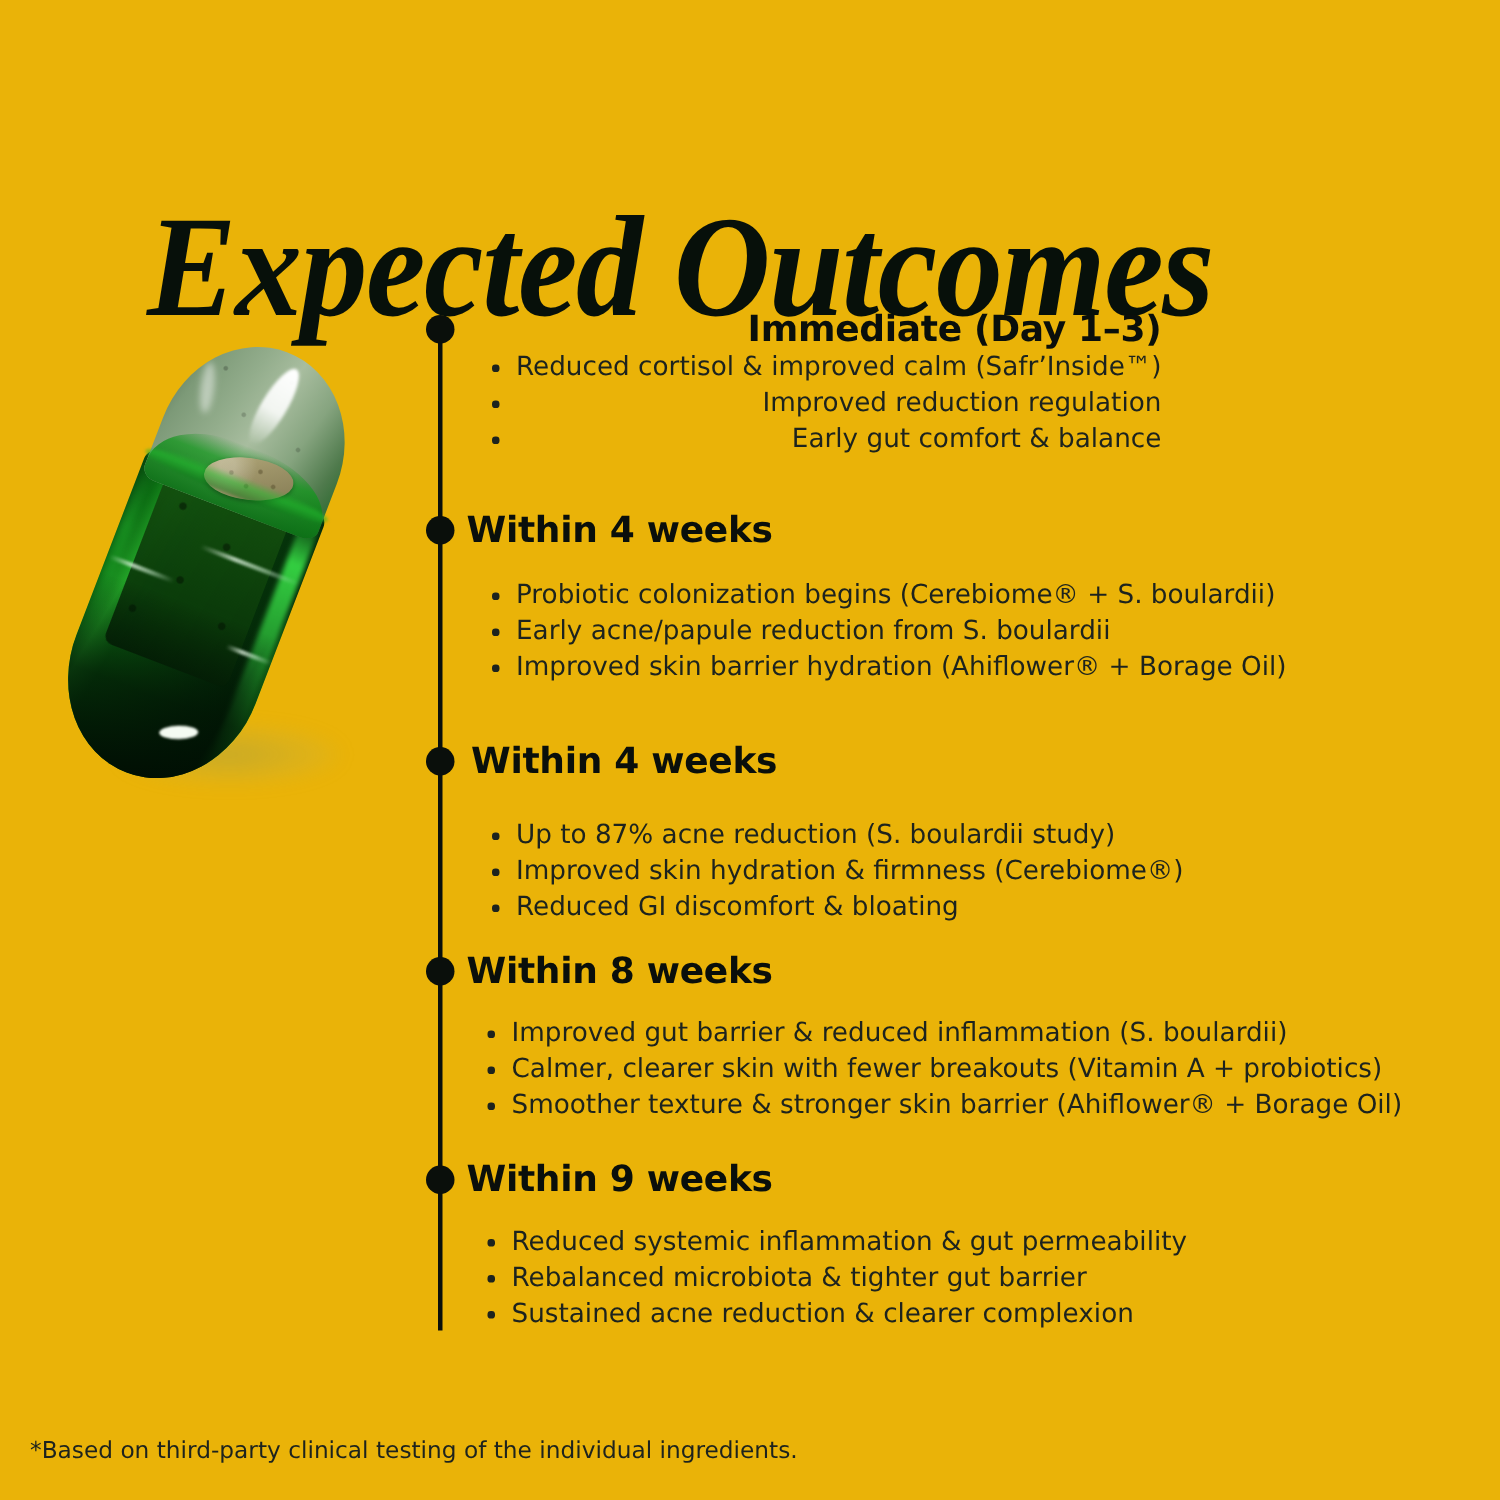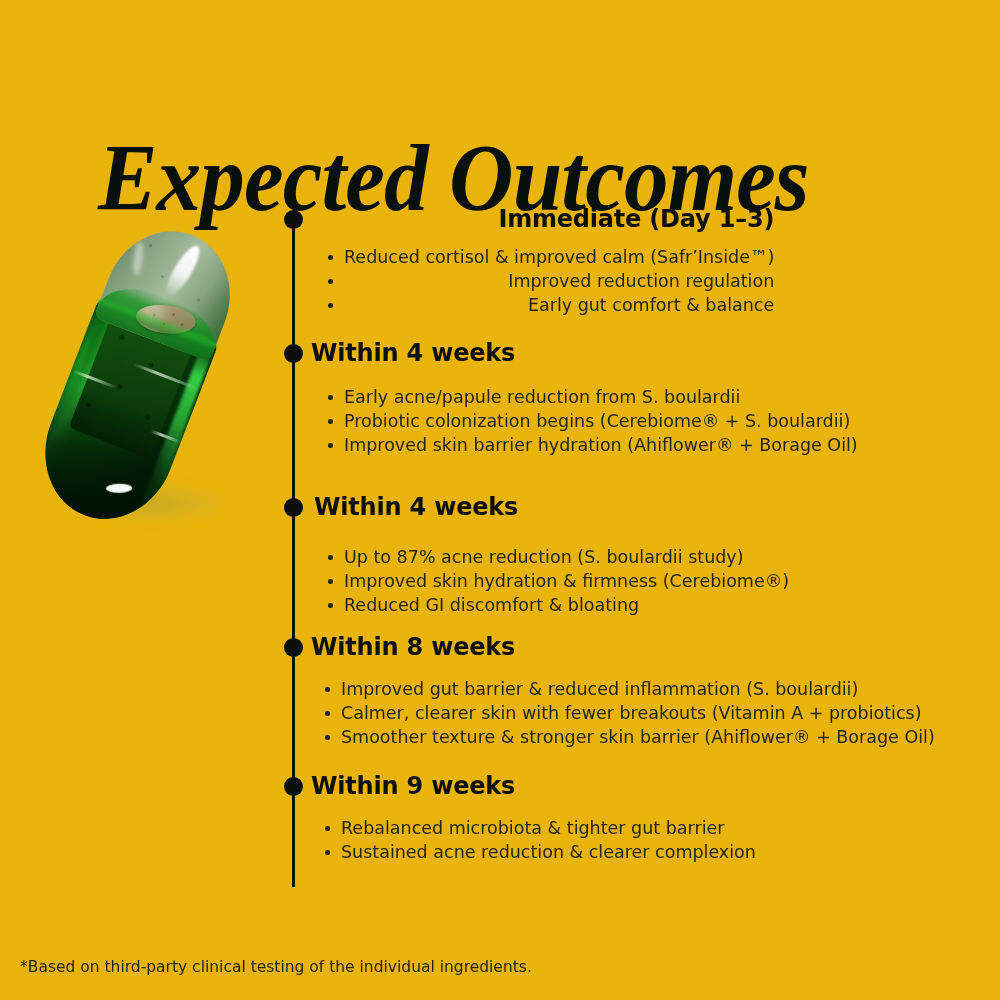--- a/index.html
+++ b/index.html
@@ -346,33 +346,33 @@
       <div class="cap-pellet"></div>
       <div class="cap-joint"></div>
     </div>
   </div>
 
   <div id="timeline-line"></div>
 
   <div class="tl-dot" style="top:210px;"></div>
   <div class="section" style="top:205px;text-align:right;">
     <div class="sec-heading">Immediate (Day 1–3)</div>
-    <ul class="sec-list" style="margin-top:12px;">
+    <ul class="sec-list" style="">
       <li>Reduced cortisol &amp; improved calm (Safr’Inside™)</li>
       <li>Improved reduction regulation</li>
       <li>Early gut comfort &amp; balance</li>
     </ul>
   </div>
 
   <div class="tl-dot" style="top:344px;"></div>
   <div class="section" style="top:339px;">
     <div class="sec-heading">Within 4 weeks</div>
     <ul class="sec-list" style="margin-top:18px;">
+      <li>Probiotic colonization begins (Cerebiome® + S. boulardii)</li>
       <li>Early acne/papule reduction from S. boulardii</li>
-      <li>Probiotic colonization begins (Cerebiome® + S. boulardii)</li>
       <li>Improved skin barrier hydration (Ahiflower® + Borage Oil)</li>
     </ul>
   </div>
 
   <div class="tl-dot" style="top:498px;"></div>
   <div class="section" style="top:493px; left:314px;">
     <div class="sec-heading">Within 4 weeks</div>
     <ul class="sec-list" style="margin-top:24px; margin-left:-3px;">
       <li>Up to 87% acne reduction (S. boulardii study)</li>
       <li>Improved skin hydration &amp; firmness (Cerebiome®)</li>
@@ -387,20 +387,21 @@
       <li>Improved gut barrier &amp; reduced inflammation (S. boulardii)</li>
       <li>Calmer, clearer skin with fewer breakouts (Vitamin A + probiotics)</li>
       <li>Smoother texture &amp; stronger skin barrier (Ahiflower® + Borage Oil)</li>
     </ul>
   </div>
 
   <div class="tl-dot" style="top:777px;"></div>
   <div class="section" style="top:772px;">
     <div class="sec-heading">Within 9 weeks</div>
     <ul class="sec-list" style="margin-top:16px; margin-left:-3px;">
+      <li>Reduced systemic inflammation &amp; gut permeability</li>
       <li>Rebalanced microbiota &amp; tighter gut barrier</li>
       <li>Sustained acne reduction &amp; clearer complexion</li>
     </ul>
   </div>
 
   <div id="footnote">*Based on third-party clinical testing of the individual ingredients.</div>
 
 </div>
 
 </body></html>

